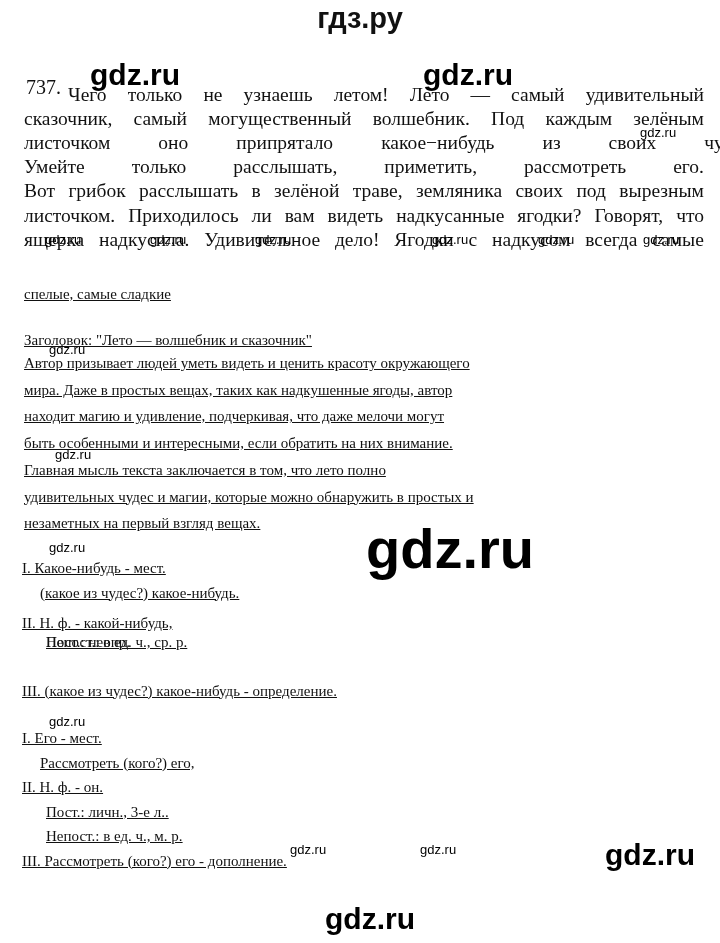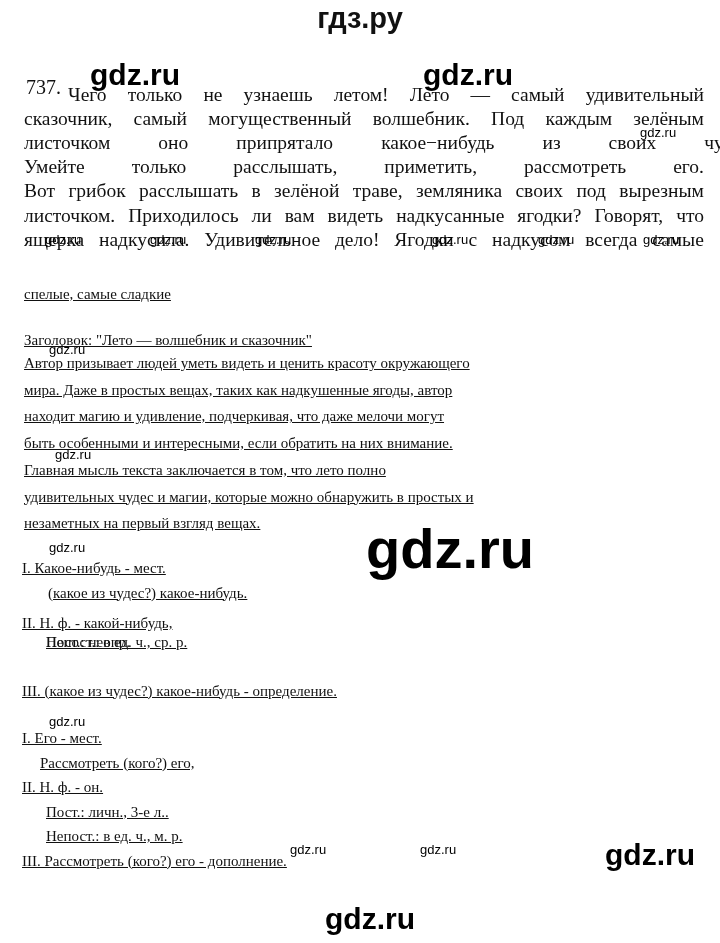--- a/index.html
+++ b/index.html
@@ -112,21 +112,21 @@
     <div class="line" style="top: 461.8px; left: 24px;">Главная мысль текста заключается в том, что лето полно</div>
     <div class="line" style="top: 488.5px; left: 24px;">удивительных чудес и магии, которые можно обнаружить в простых и</div>
     <div class="line" style="top: 515.2px; left: 24px;">незаметных на первый взгляд вещах.</div>
   </div>
 <div class="abs sans wm wm-small" style="left:55px;top:447px;">gdz.ru</div>
 
 <div class="abs sans wm wm-small" style="left:49px;top:540px;">gdz.ru</div>
 <div class="abs sans wm wm-huge" style="left:366px;top:516px;">gdz.ru</div>
 <div id="parse1" class="serif">
     <div class="line" style="top: 560px; left: 22px; text-align: right;">I. Какое-нибудь - мест.</div>
-    <div class="line" style="top: 584.5px; left: 40px; margin-left: 8px;">(какое из чудес?) какое-нибудь.</div>
+    <div class="line" style="top: 584.5px; left: 40px;">(какое из чудес?) какое-нибудь.</div>
     <div class="line" style="top: 615px; left: 22px;">II. Н. ф. - какой-нибудь,</div>
     <div class="line" style="top: 633.5px; left: 46px;">Пост.: неопр.</div>
     <div class="line" style="top: 634px; left: 46px;">Непост.: в ед. ч., ср. р.</div>
     <div class="line" style="top: 682.5px; left: 22px;">III.  (какое из чудес?) какое-нибудь - определение.</div>
   </div>
 
 <div class="abs sans wm wm-small" style="left:49px;top:714px;">gdz.ru</div>
 <div id="parse2" class="serif">
     <div class="line" style="top: 730px; left: 22px;">I. Его - мест.</div>
     <div class="line" style="top: 754.5px; left: 40px;">Рассмотреть (кого?) его,</div>

